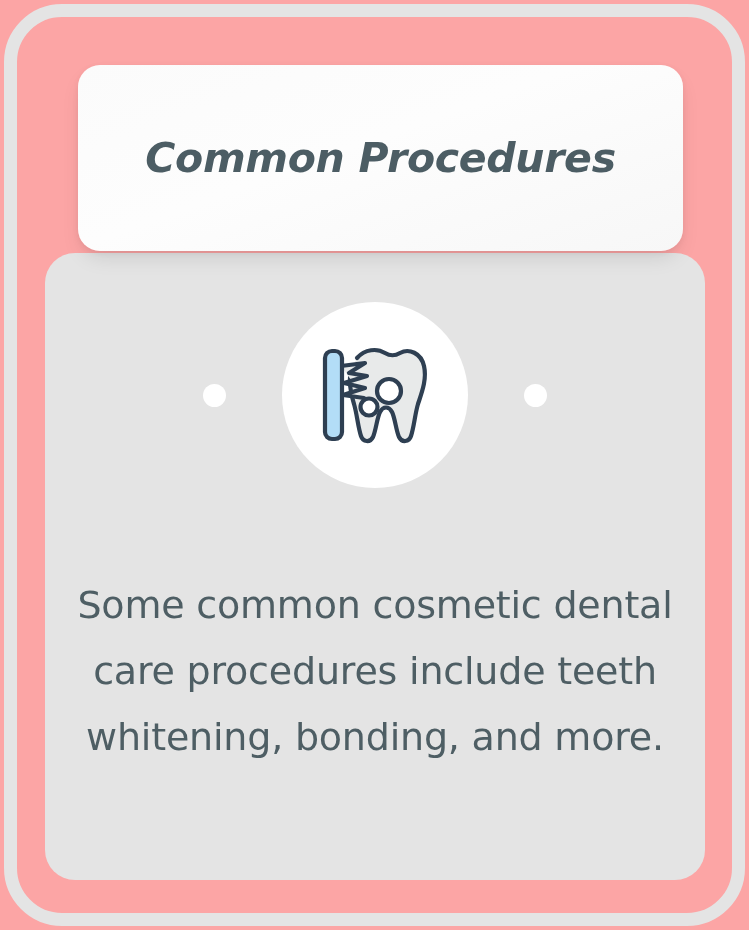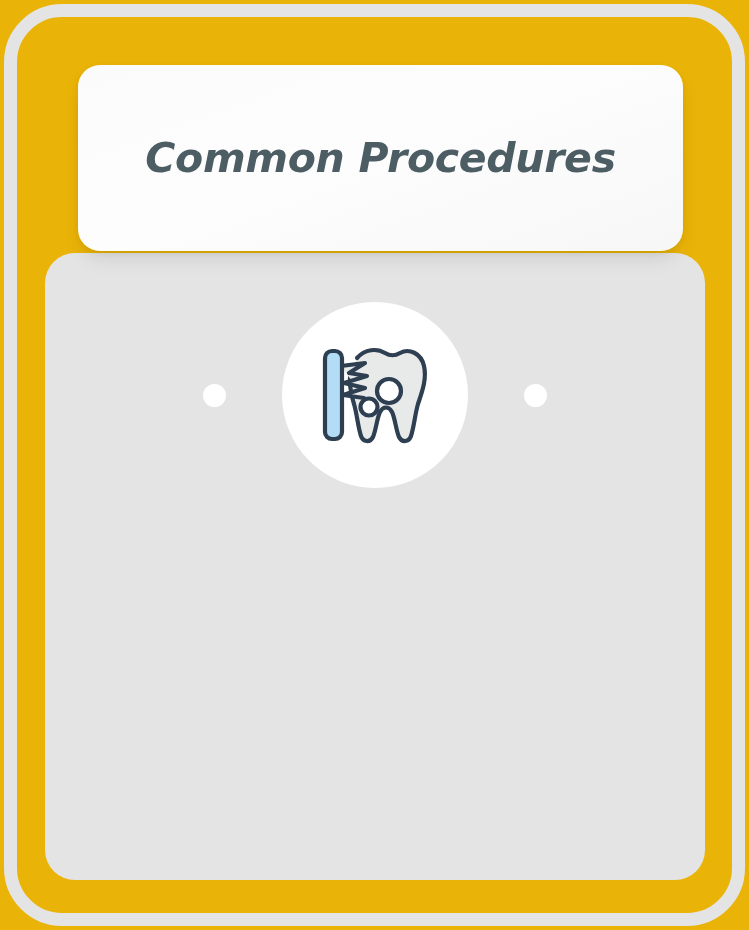--- a/index.html
+++ b/index.html
@@ -9,21 +9,21 @@
     height: 930px;
     background: #ffffff;
     font-family: "Liberation Sans", sans-serif;
     overflow: hidden;
   }
 
   #stage {
     position: relative;
     width: 749px;
     height: 930px;
-    background: #eab308;
+    background: #fca5a5;
     padding-left: 44px;
   }
 
   
   .outer-frame {
     position: absolute;
     left: 4px;
     top: 4px;
     width: 741px;
     height: 922px;
@@ -151,14 +151,15 @@
           <circle cx="70" cy="49" r="12" fill="#ffffff" stroke="#2e3f52" stroke-width="4.2"></circle>
           <circle cx="50" cy="65" r="8.5" fill="#ffffff" stroke="#2e3f52" stroke-width="4.2"></circle>
         </svg>
       </span>
     </div>
 
     <span class="side-dot"></span>
 
   </div>
 
+  <div class="body-text">Some common cosmetic dental care procedures include teeth whitening, bonding, and more.</div>
 
 </div>
 
 </body></html>

